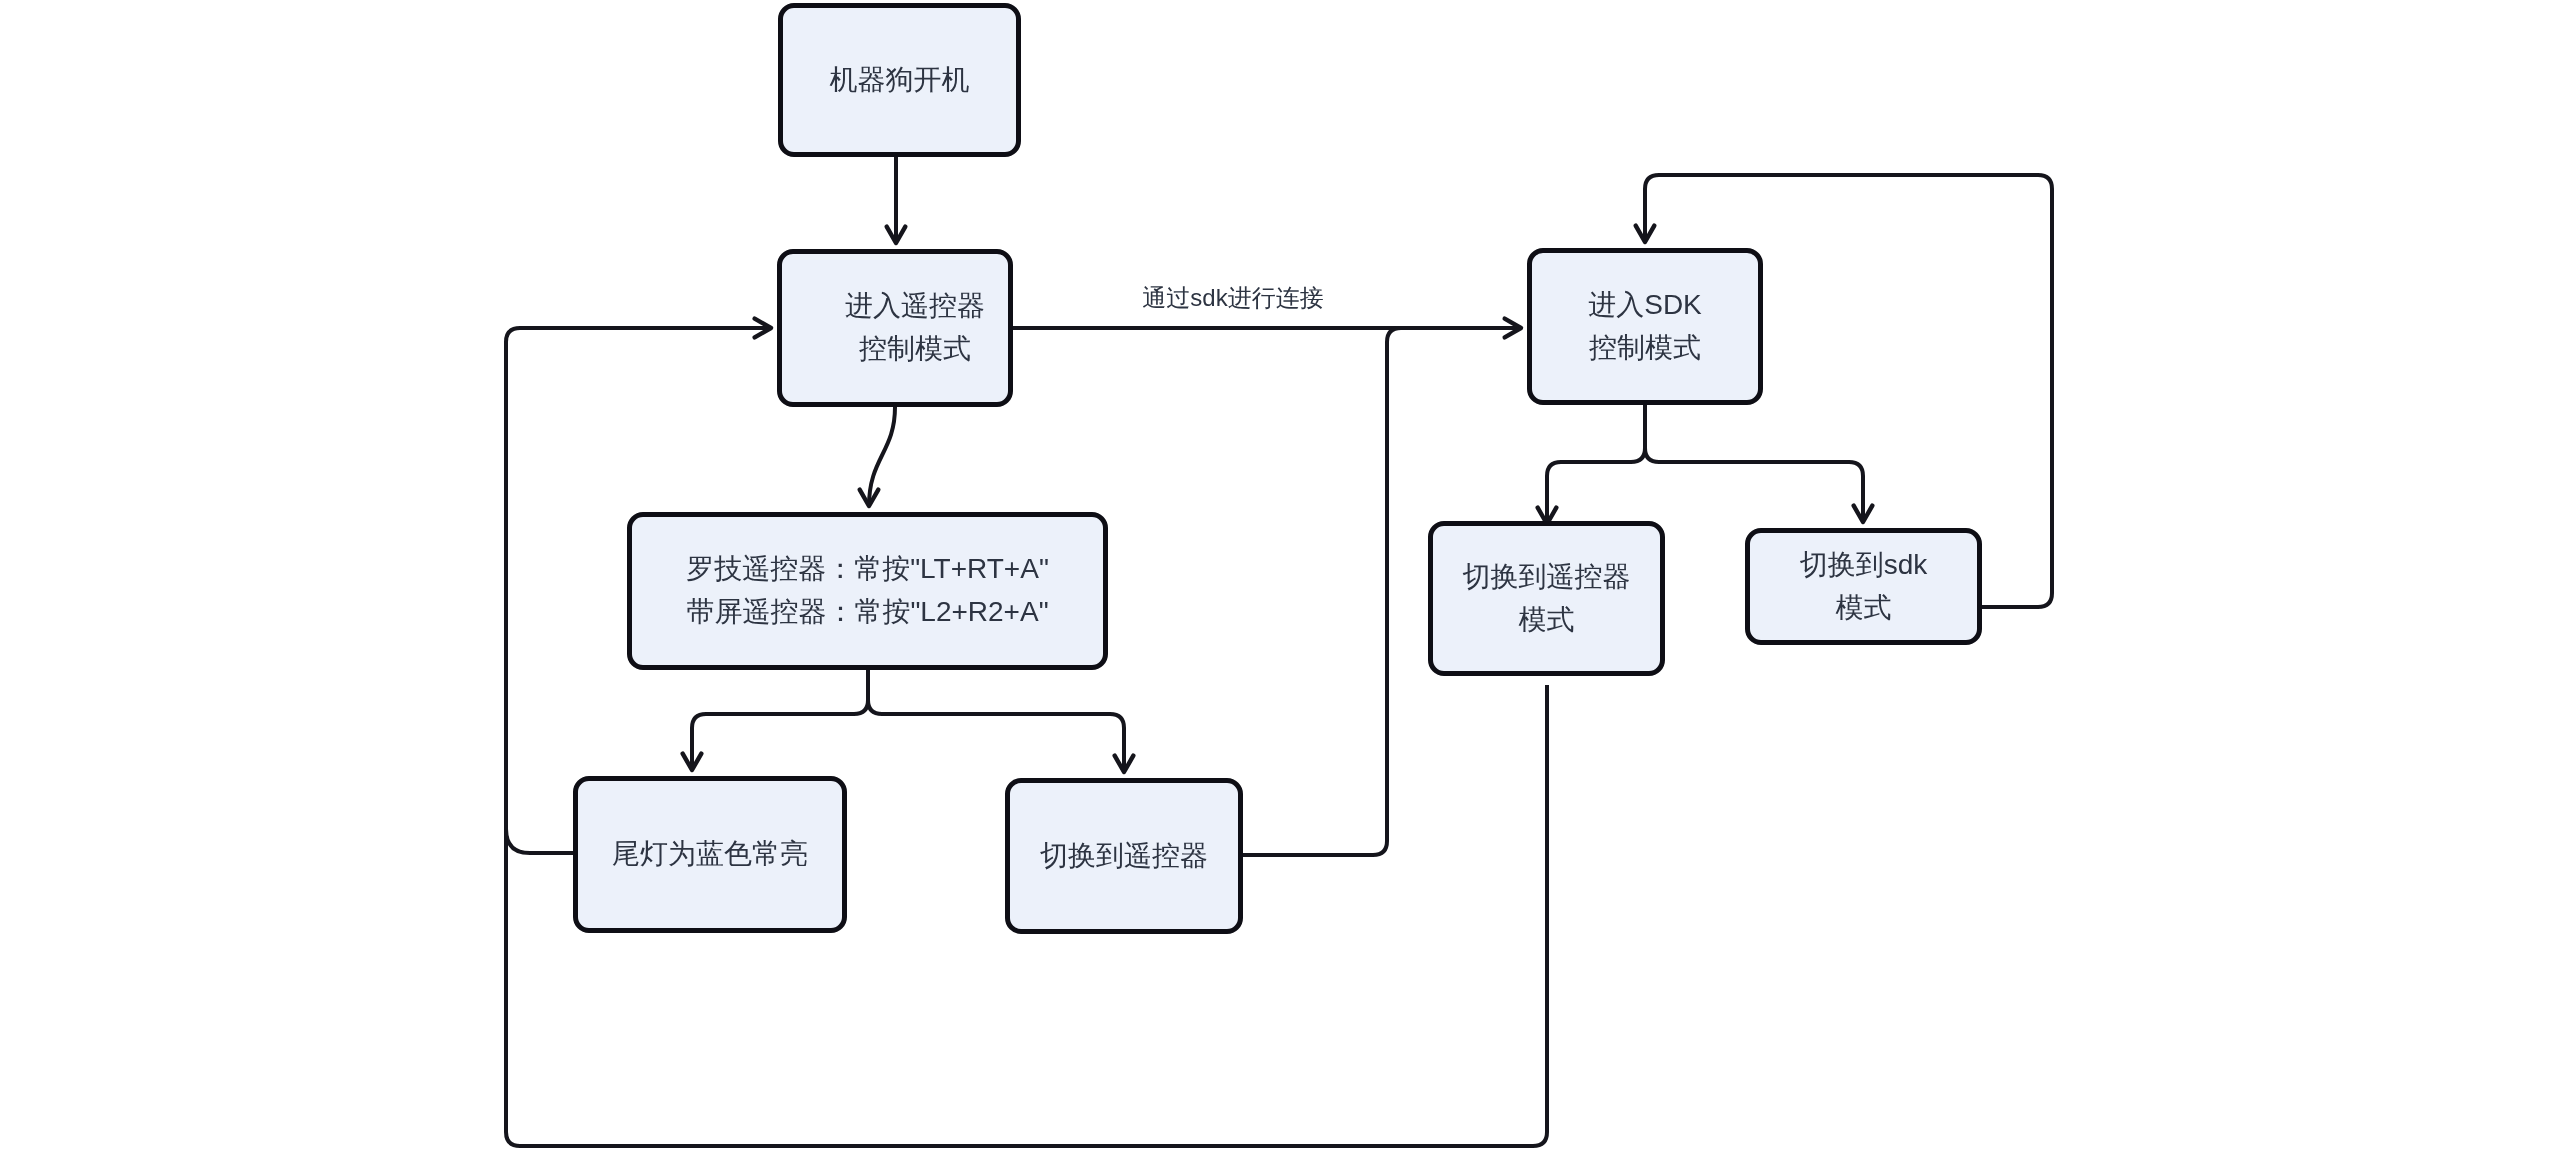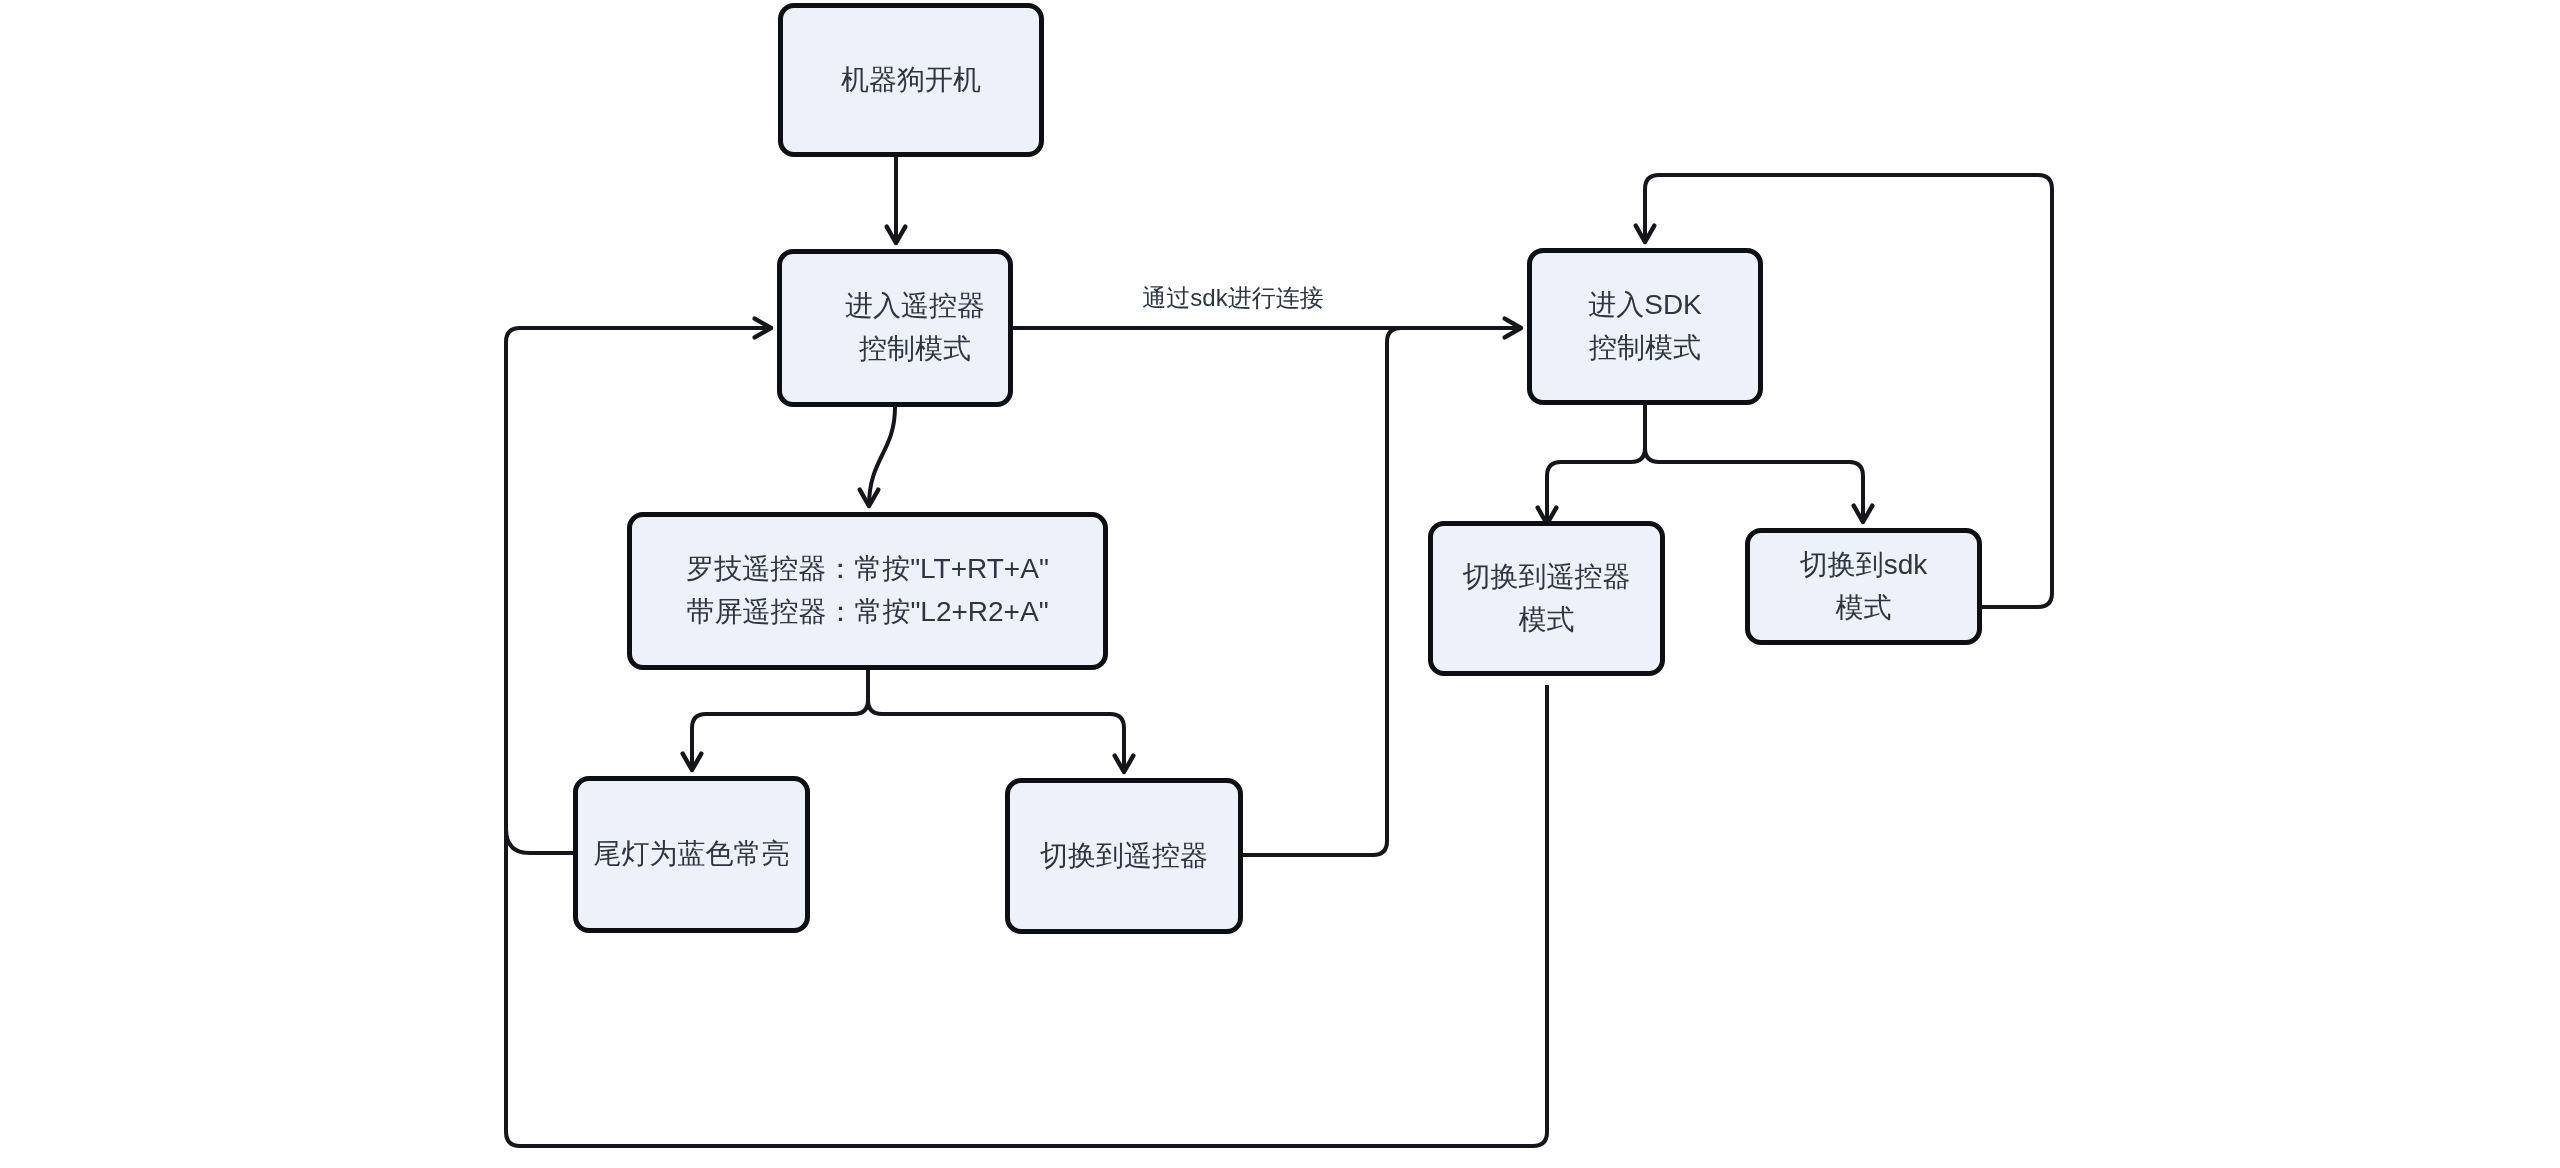--- a/index.html
+++ b/index.html
@@ -36,24 +36,24 @@
     display: flex;
     flex-direction: column;
     align-items: center;
     justify-content: center;
     text-align: center;
     color: #2d3442;
     font-size: 28px;
     line-height: 1.52;
     white-space: nowrap;
   }
-  #n-power_on    { left: 778px;  top: 3px;   width: 266px; height: 154px; }
+  #n-power_on    { left: 778px;  top: 3px;   width: 243px; height: 154px; }
   #n-rc_mode     { left: 777px;  top: 249px; width: 236px; height: 158px; padding-left: 40px; }
   #n-press_keys  { left: 627px;  top: 512px; width: 481px; height: 158px; }
-  #n-blue_light  { left: 573px;  top: 776px; width: 237px; height: 157px; }
+  #n-blue_light  { left: 573px;  top: 776px; width: 274px; height: 157px; }
   #n-green_light { left: 1005px; top: 778px; width: 238px; height: 156px; }
   #n-sdk_mode    { left: 1527px; top: 248px; width: 236px; height: 157px; }
   #n-switch_rc   { left: 1428px; top: 521px; width: 237px; height: 155px; text-align: center; }
   #n-switch_sdk  { left: 1745px; top: 528px; width: 237px; height: 117px; }
   .edge-label {
     position: absolute;
     left: 1233px;
     top: 298px;
     transform: translate(-50%, -50%);
     font-size: 24px;

